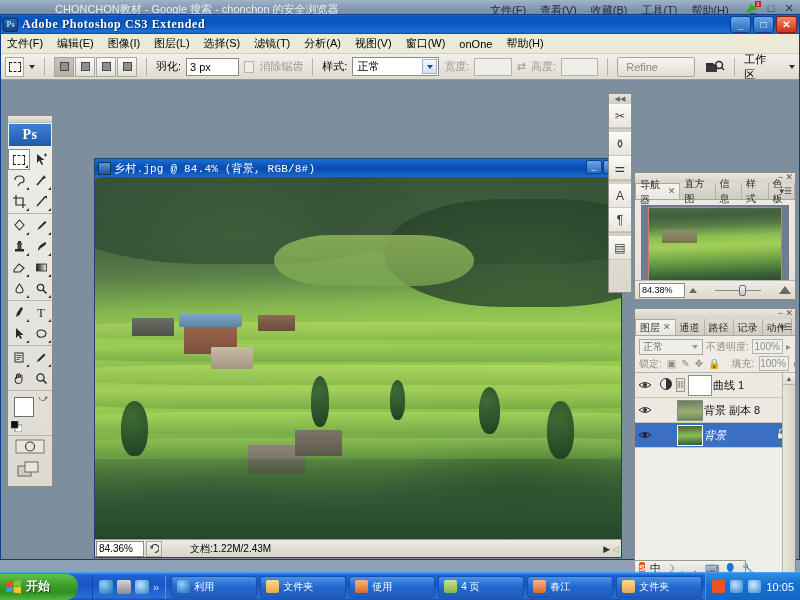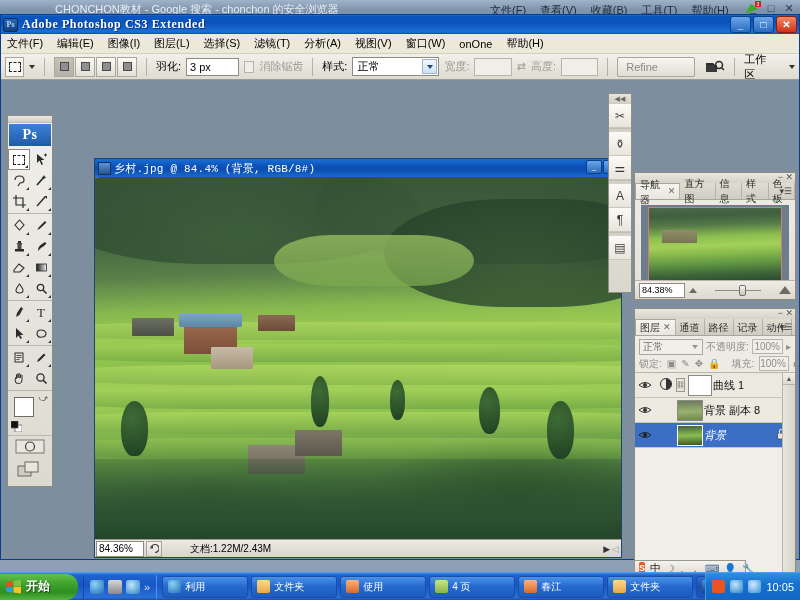--- a/index.html
+++ b/index.html
@@ -403,21 +403,21 @@
   .ime-glyph { font-size: 10px; color: #3a5f8f; }
 
   
   #taskbar {
     position: absolute; left: 0; bottom: 0; width: 800px; height: 28px;
     background: linear-gradient(180deg,#3f8ae8 0%,#1e62cf 8%,#1856c4 45%,#2a6fd8 90%,#1a4fae 100%);
     border-top: 1px solid #4b9ff0;
     display: flex; align-items: center;
   }
   #start-button {
-    height: 26px; min-width: 78px; margin-right: 5px;
+    height: 26px; min-width: 78px; margin-right: 14px;
     background: linear-gradient(180deg,#62c14a 0%,#3da12c 40%,#2f8f22 70%,#53b63e 100%);
     border-radius: 0 12px 12px 0;
     display: flex; align-items: center; gap: 5px; padding: 0 12px 0 6px;
     color: #fff; font-weight: bold; font-size: 12px;
     font-family: "Liberation Serif", serif;
     text-shadow: 1px 1px 1px rgba(0,0,0,.5);
   }
   #start-flag { width: 15px; height: 14px; }
   #quicklaunch {
     display: flex; align-items: center; gap: 4px; padding: 0 6px;

